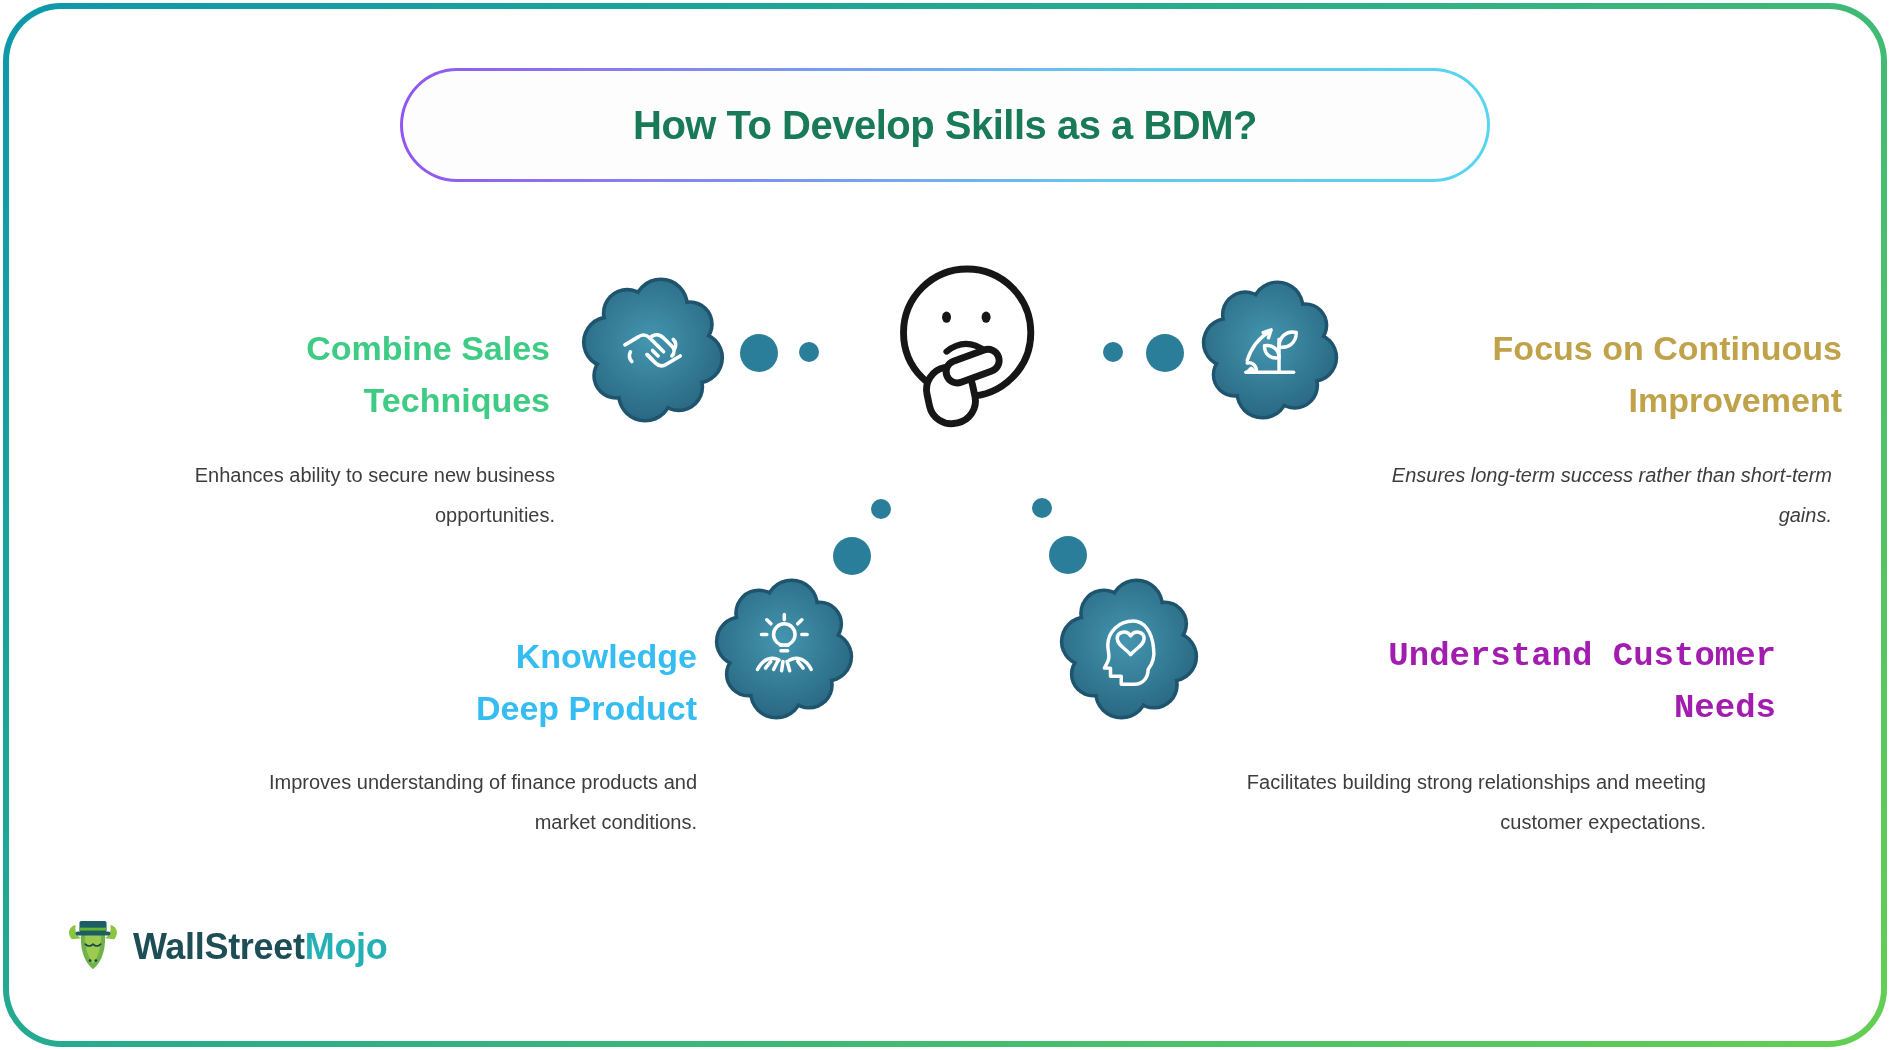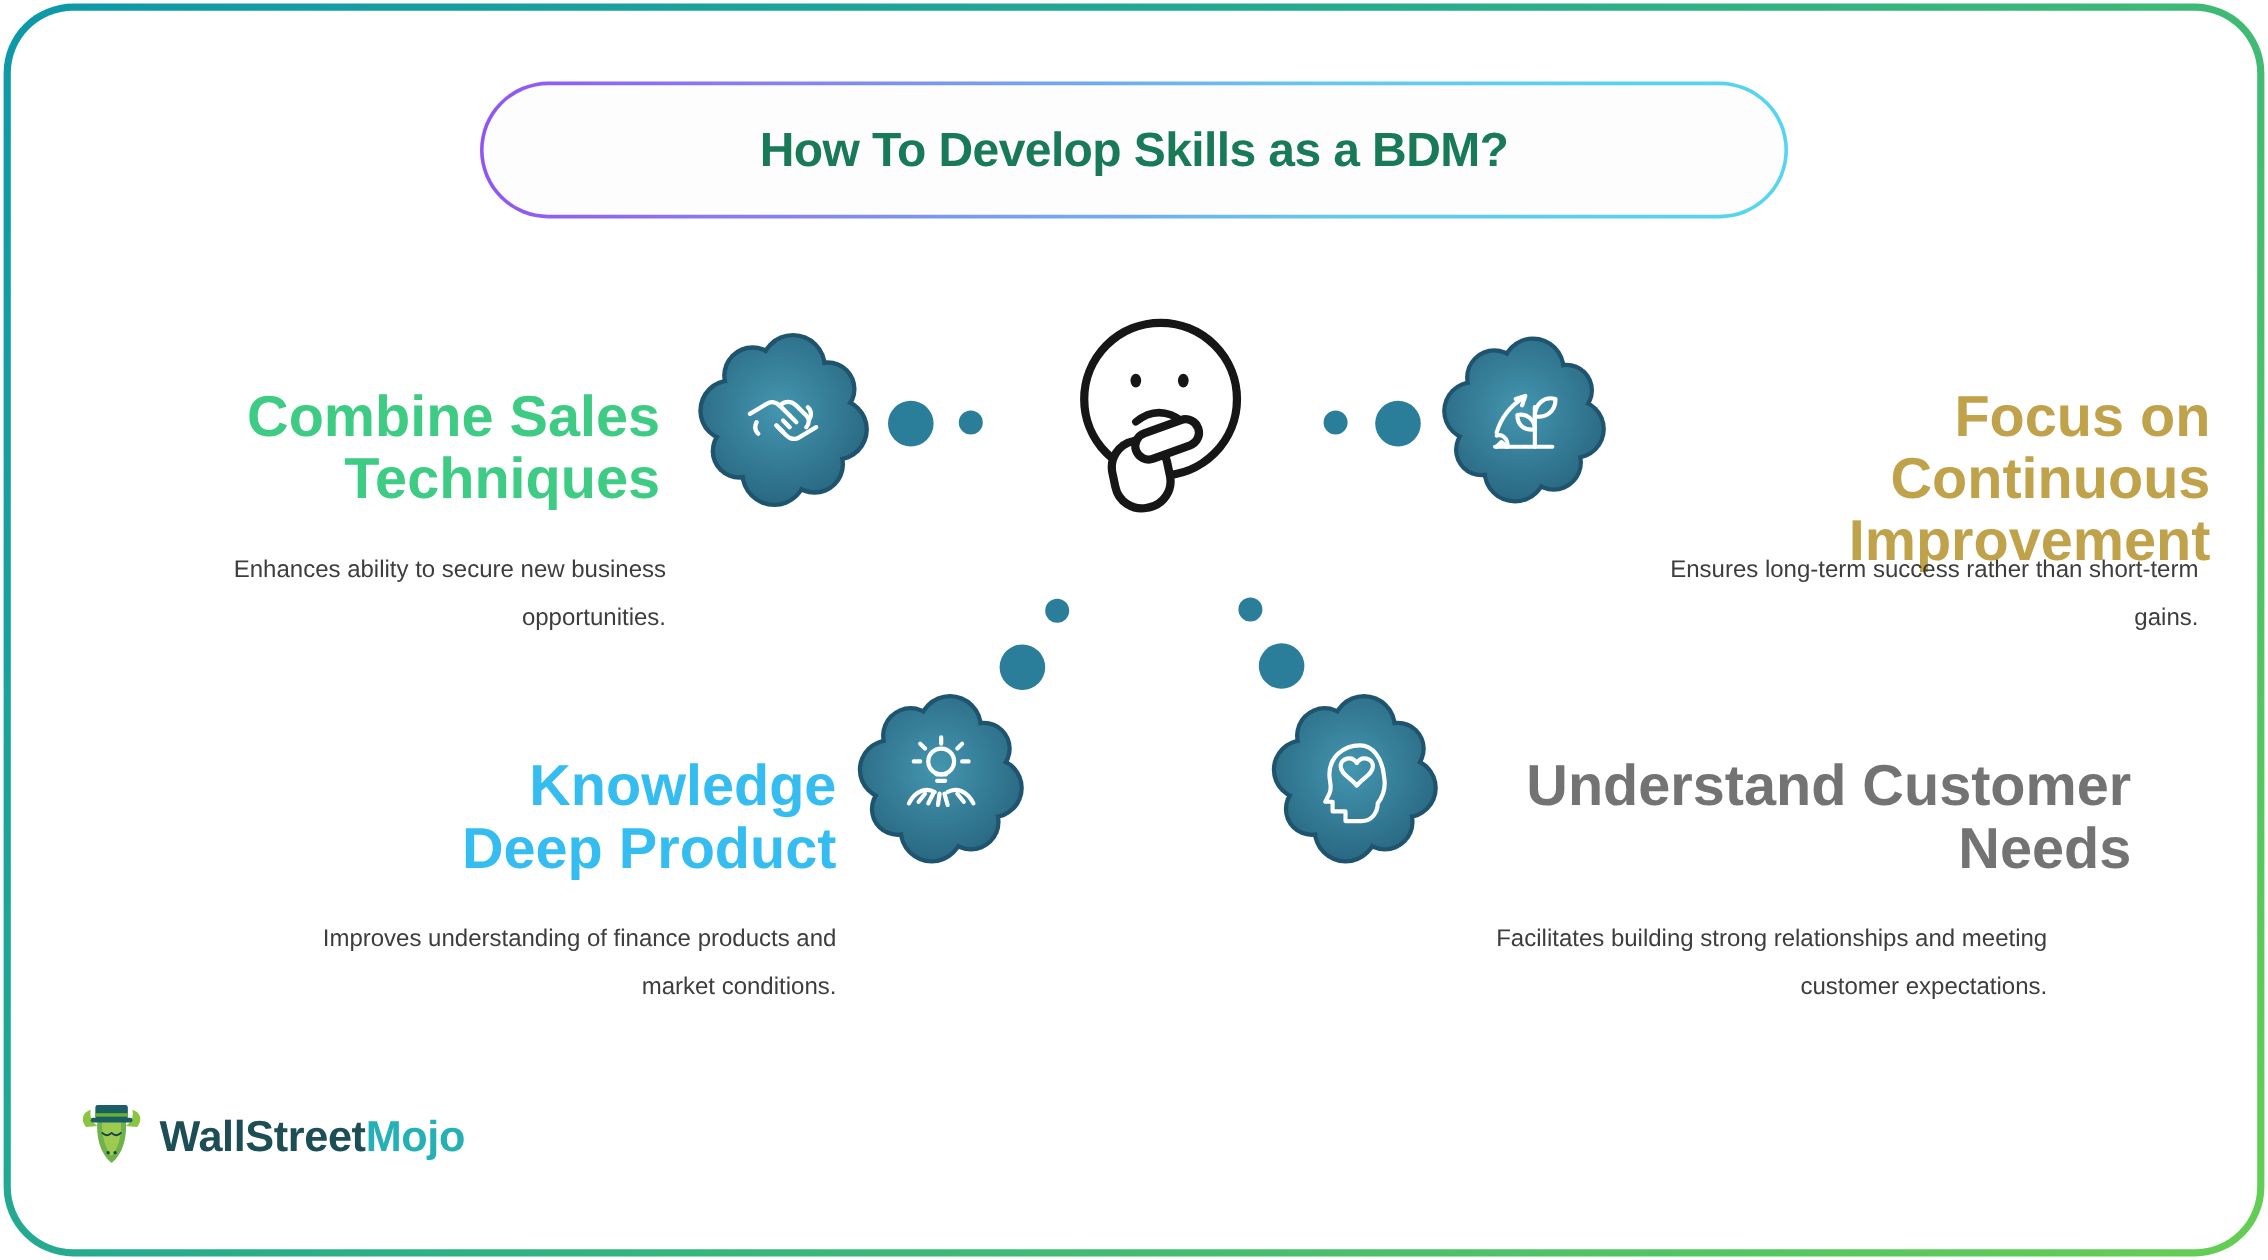--- a/index.html
+++ b/index.html
@@ -12,28 +12,28 @@
   .frame-inner{position:absolute;inset:6px;border-radius:52px;background:#ffffff;}
 
   
   .pill{position:absolute;left:400px;top:68px;width:1090px;height:114px;border-radius:57px;
         background:linear-gradient(90deg,#9055f2 0%,#8a79f3 18%,#64c8ef 65%,#55d5f1 100%);}
   .pill-inner{position:absolute;inset:3px;border-radius:54px;background:#fdfdfe;
               display:flex;align-items:center;justify-content:center;}
   .title{font-size:40px;font-weight:700;letter-spacing:-.5px;color:#187a57;white-space:nowrap;}
 
   
-  .heading{position:absolute;font-size:48px;font-weight:700;line-height:52px;}
+  .heading{position:absolute;font-size:34px;font-weight:700;line-height:52px;}
   .desc{position:absolute;font-size:20px;line-height:40px;color:#3d3d3d;}
   .ta-r{text-align:right;} .ta-l{text-align:right;}
 
   .h-tl{left:130px;top:322px;width:420px;}
   .d-tl{left:85px;top:455px;width:470px;}
   .h-tr{left:1372px;top:322px;width:470px;}
-  .d-tr{left:1372px;top:455px;width:460px;}
+  .d-tr{left:1372px;top:455px;width:460px;font-style:italic;}
   .h-bl{left:260px;top:630px;width:437px;}
   .d-bl{left:237px;top:762px;width:460px;}
   .h-br{left:1236px;top:630px;width:540px;}
   .d-br{left:1236px;top:762px;width:470px;}
 
   
   .blob{position:absolute;}
   .blob svg.cloud{position:absolute;inset:0;width:100%;height:100%;}
   .blob svg.glyph{position:absolute;left:22%;top:22%;width:56%;height:56%;
                   stroke:#ffffff;stroke-width:2.6;fill:none;
@@ -151,21 +151,21 @@
       </svg>
     <svg class="glyph" viewBox="0 0 60 60">
       <circle cx="30" cy="19" r="8"></circle>
       <path d="M27 27 h6 M27.5 31 h5"></path>
       <path d="M30 4 v4 M17 8 l3 3 M43 8 l-3 3 M13 19 h4 M43 19 h4"></path>
       <path d="M10 45 C14 37 21 35 26 38 M50 45 C46 37 39 35 34 38"></path>
       <path d="M22 45 l3 -6 M28 46 l1 -7 M34 46 l-2 -7 M16 44 l4 -5 M44 44 l-4 -5"></path>
     </svg>
   </div>
 
-  <div class="heading ta-l h-br" style="color: #737373;">
+  <div class="heading ta-l h-br" style="color: #a21caf; font-family: Liberation Mono, monospace;">
     <div>Understand Customer</div>
     <div>Needs</div>
   </div>
   <div class="desc ta-l d-br">Facilitates building strong relationships and meeting customer expectations.</div>
   <div class="blob blob-br">
     <svg class="cloud" viewBox="-1 -1 102 102">
         <use href="#blobShape"></use>
       </svg>
     <svg class="glyph" viewBox="0 0 60 60">
       <path d="M33 9 C22 9 14 17 14 27 C14 32 16 35 14 39 L11.5 44 H16 V50 H24 V56 H34 C40 56 44 51 44 45 C47 41 49 35 48 29 C47 17 41 9 33 9 Z"></path>

